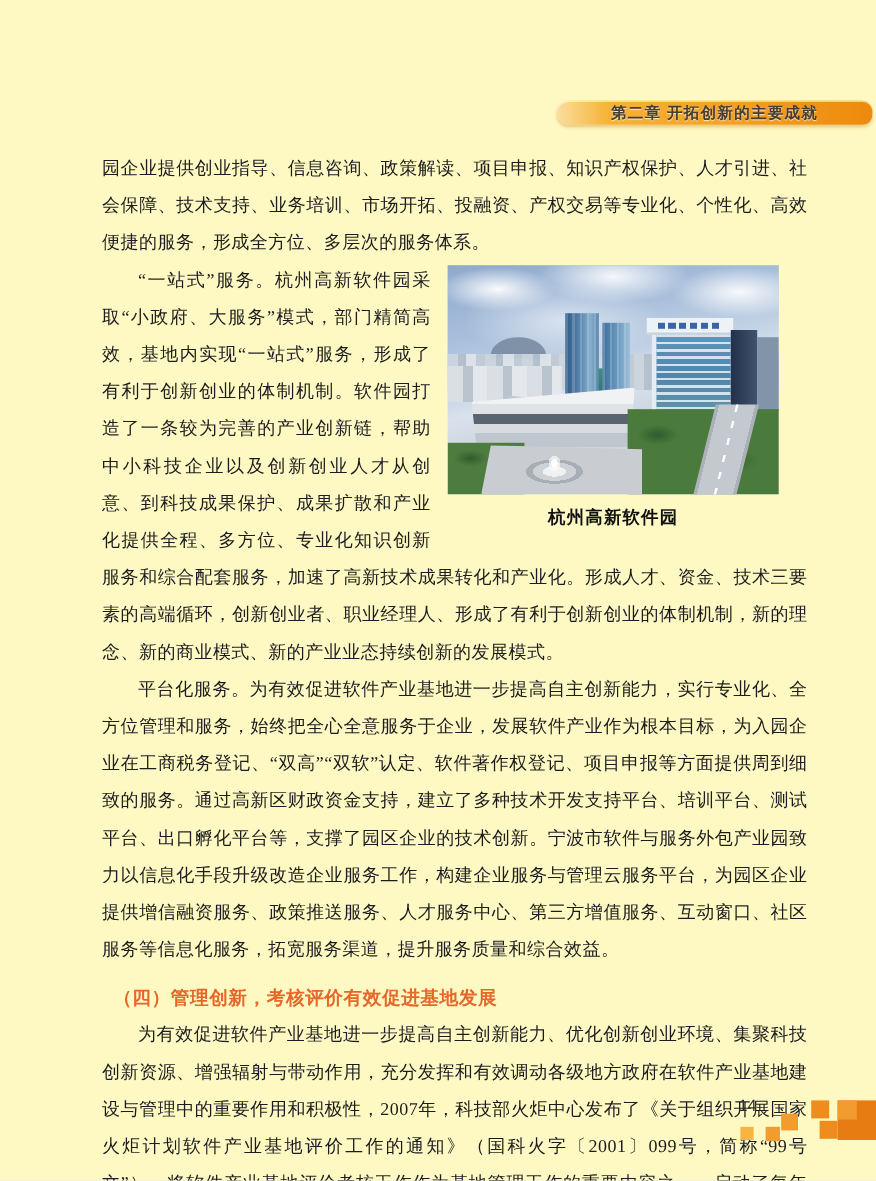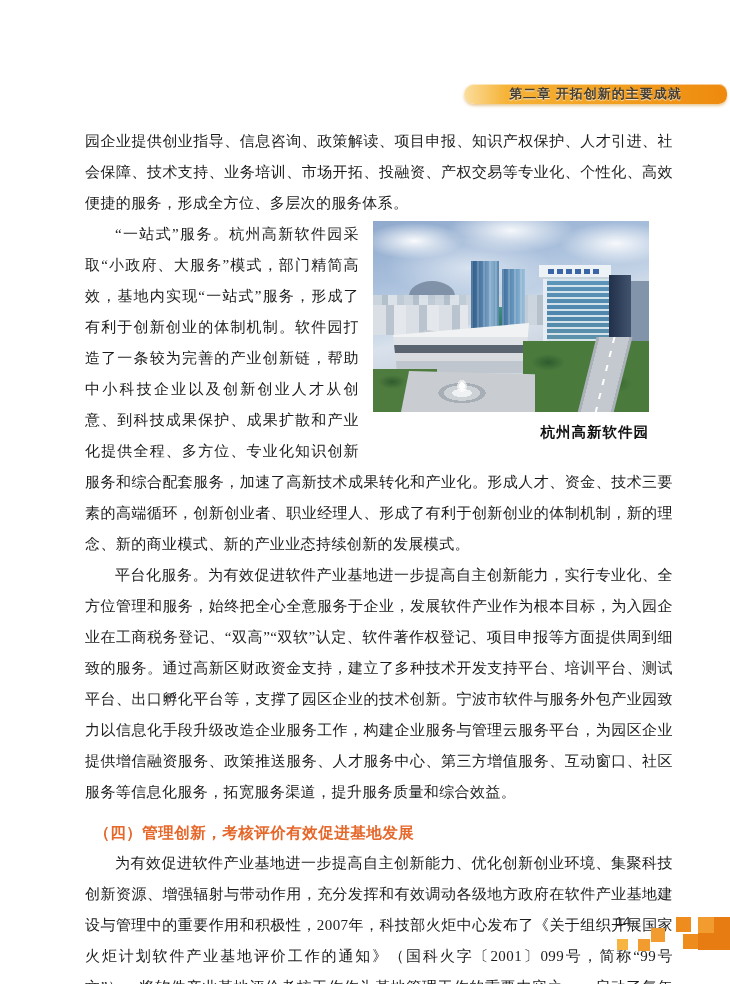--- a/index.html
+++ b/index.html
@@ -1,17 +1,17 @@
 <!DOCTYPE html>
 <html style="--heading-orange: #E6672A; --body-text: #1C1C1E; --banner-text: #463E30; --banner-grad-1: #FBDE9E; --banner-grad-2: #F6B337; --banner-grad-3: #EE8A0E; --mosaic-1: #F7B440; --mosaic-2: #F29B2F; --mosaic-3: #EE8C1E; --mosaic-4: #E67C12;"><head>
 <meta charset="utf-8">
 <style>
   html,body{margin:0;padding:0;background:#e9e9e9;}
   .page{
-    position:relative;width:730px;height:984px;background:#ffffff;
+    position:relative;width:730px;height:984px;background:#fef9c3;
     font-family:"Liberation Serif","DejaVu Serif",serif;
     color:var(--body-text,#1c1c1e);overflow:hidden;margin:0 auto;
   }
 
   
   .chapter-banner{
     position:absolute;top:84px;left:464px;width:263px;height:20px;
     border-radius:11px 9px 9px 11px;
     background:linear-gradient(90deg,var(--banner-grad-1,#FBDE9E) 0%,var(--banner-grad-2,#F6B337) 16%,#F2A021 55%,var(--banner-grad-3,#EE8A0E) 100%);
     box-shadow:0 2px 3px rgba(205,140,40,.45), inset 0 1px 0 rgba(255,255,255,.55);
@@ -40,21 +40,21 @@
     margin:9px 0 0 0;text-indent:.6em;letter-spacing:.5px;
   }
 
   
   .figure{
     float:right;width:276px;margin:2px 24px 6px 14px;padding:0;
   }
   .figure figcaption{
     font-family:"Liberation Sans","DejaVu Sans",sans-serif;
     font-weight:bold;font-size:14.5px;letter-spacing:1px;
-    text-align:right;padding-top:5px;color:#111;
+    text-align:center;padding-top:5px;color:#111;
   }
 
   
   .photo{
     position:relative;width:276px;height:191px;overflow:hidden;
     background:linear-gradient(168deg,#8fa9cc 0%,#a7bedb 25%,#c2d2e6 42%,#d9e2ec 52%,#cfd8e2 62%);
   }
   .ph{position:absolute;}
   .ph-clouds{left:0;top:0;right:0;height:80px;
     background:

